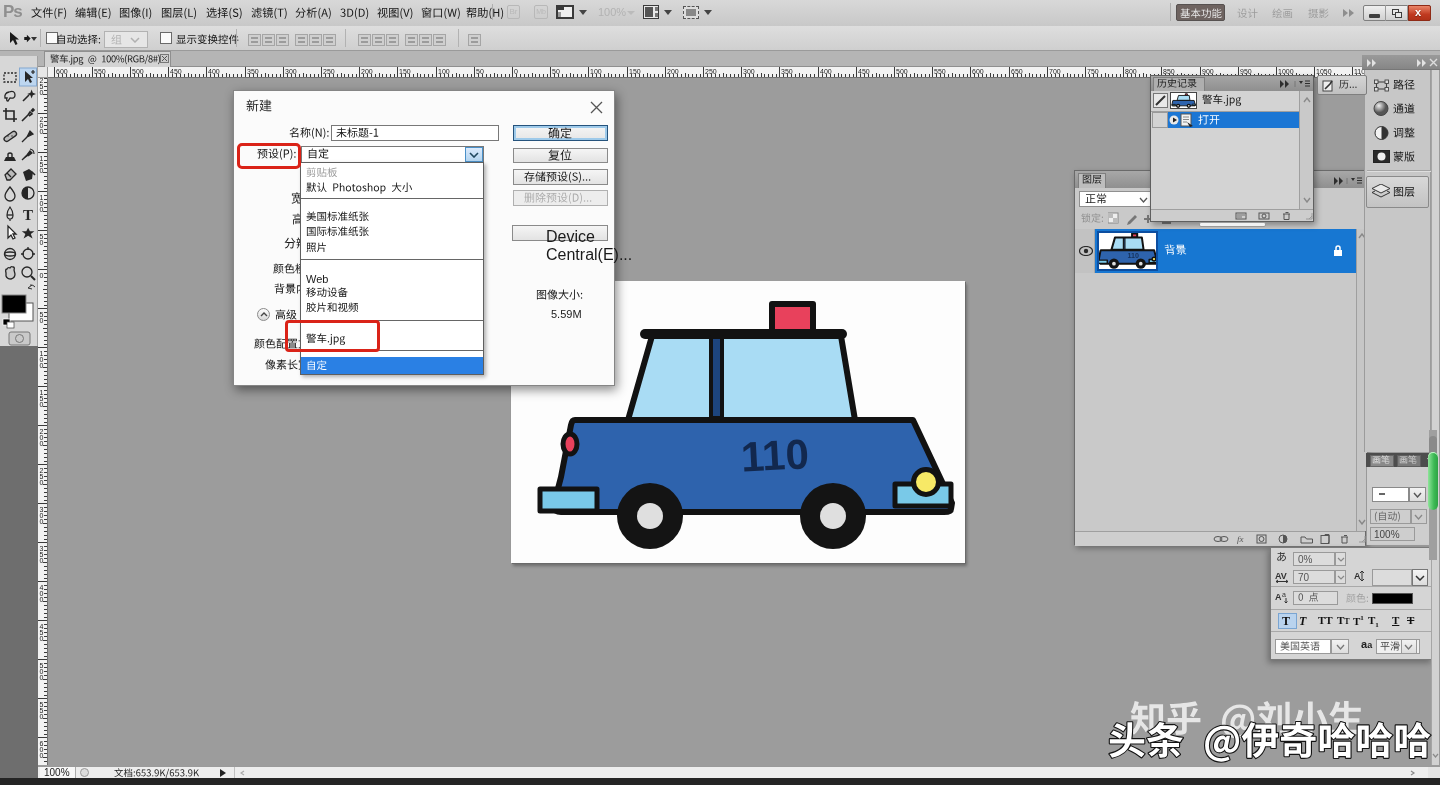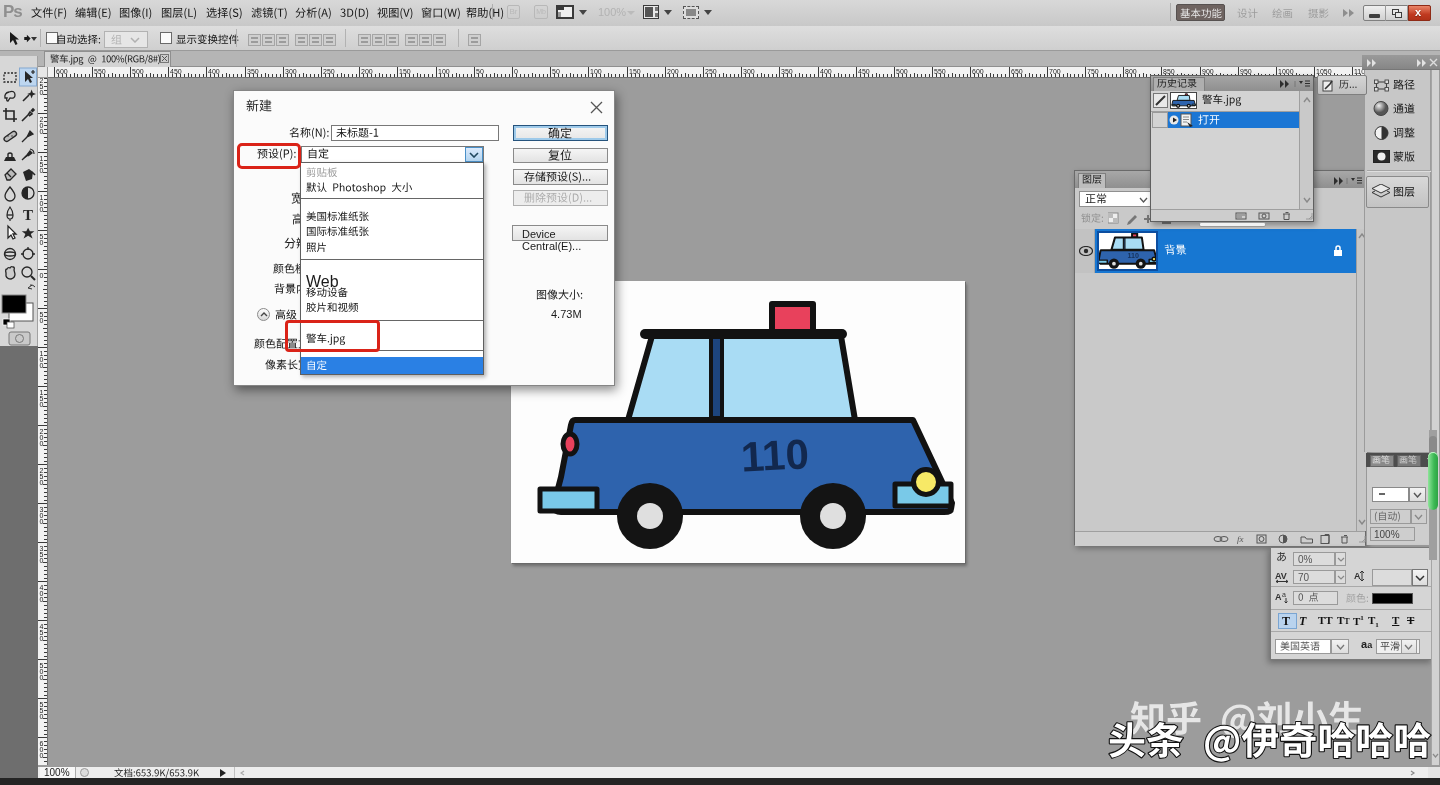--- a/index.html
+++ b/index.html
@@ -1367,31 +1367,31 @@
           <use href="#zz36" x="3000"></use>
           <use href="#zz2" x="4000"></use>
           <use href="#zz23" x="4338"></use>
           <use href="#zz4" x="5026"></use>
           <use href="#zz53" x="5364"></use>
           <use href="#zz53" x="5642"></use>
           <use href="#zz53" x="5920"></use>
         </g>
       </svg>
     <div class="abs" style="left:278px;top:134px;width:96px;height:16px;background:linear-gradient(#f5f5f5,#e3e3e3);border:1px solid #8a8a8a;"></div>
-    <div class="abs" style="left:272px;top:137px;font-size:11px;color:#1a1a1a;padding-left:16px;">Device Central(E)...</div>
+    <div class="abs" style="left:296px;top:137px;font-size:16px;color:#1a1a1a;padding-left:16px;">Device Central(E)...</div>
     <svg class="abs" style="left:302px;top:198px;overflow:visible;" width="49" height="13">
         <g fill="#1a1a1a" transform="translate(0,9.68) scale(0.011000,-0.011000)">
           <use href="#zz8" x="0"></use>
           <use href="#zz9" x="1000"></use>
           <use href="#zz91" x="2000"></use>
           <use href="#zz92" x="3000"></use>
           <use href="#zz44" x="4000"></use>
         </g>
       </svg>
-    <div class="abs" style="left:317px;top:217px;font-size:11px;color:#1a1a1a;">4.73M</div>
+    <div class="abs" style="left:317px;top:217px;font-size:11px;color:#1a1a1a;">5.59M</div>
 
     <svg class="abs" style="left:57px;top:101px;overflow:visible;" width="14" height="15">
         <g fill="#1a1a1a" transform="translate(0,10.56) scale(0.012000,-0.012000)">
           <use href="#zz93" x="0"></use>
         </g>
       </svg>
     <svg class="abs" style="left:58px;top:122px;overflow:visible;" width="14" height="15">
         <g fill="#1a1a1a" transform="translate(0,10.56) scale(0.012000,-0.012000)">
           <use href="#zz94" x="0"></use>
         </g>
@@ -1490,21 +1490,21 @@
           <use href="#zz120" x="5000"></use>
         </g>
       </svg>
     <svg class="abs" style="left:72px;top:151px;overflow:visible;" width="23" height="13">
         <g fill="#1a1a1a" transform="translate(0,9.24) scale(0.010500,-0.010500)">
           <use href="#zz122" x="0"></use>
           <use href="#zz123" x="1000"></use>
         </g>
       </svg>
     <div class="abs" style="left:67px;top:168px;width:182px;height:1px;background:#666;"></div>
-    <div class="abs" style="left:72px;top:182px;font-size:16px;color:#1a1a1a;">Web</div>
+    <div class="abs" style="left:72px;top:182px;font-size:11px;color:#1a1a1a;">Web</div>
     <svg class="abs" style="left:72px;top:196px;overflow:visible;" width="44" height="13">
         <g fill="#1a1a1a" transform="translate(0,9.24) scale(0.010500,-0.010500)">
           <use href="#zz124" x="0"></use>
           <use href="#zz43" x="1000"></use>
           <use href="#zz36" x="2000"></use>
           <use href="#zz125" x="3000"></use>
         </g>
       </svg>
     <svg class="abs" style="left:72px;top:211px;overflow:visible;" width="54" height="13">
         <g fill="#1a1a1a" transform="translate(0,9.24) scale(0.010500,-0.010500)">

